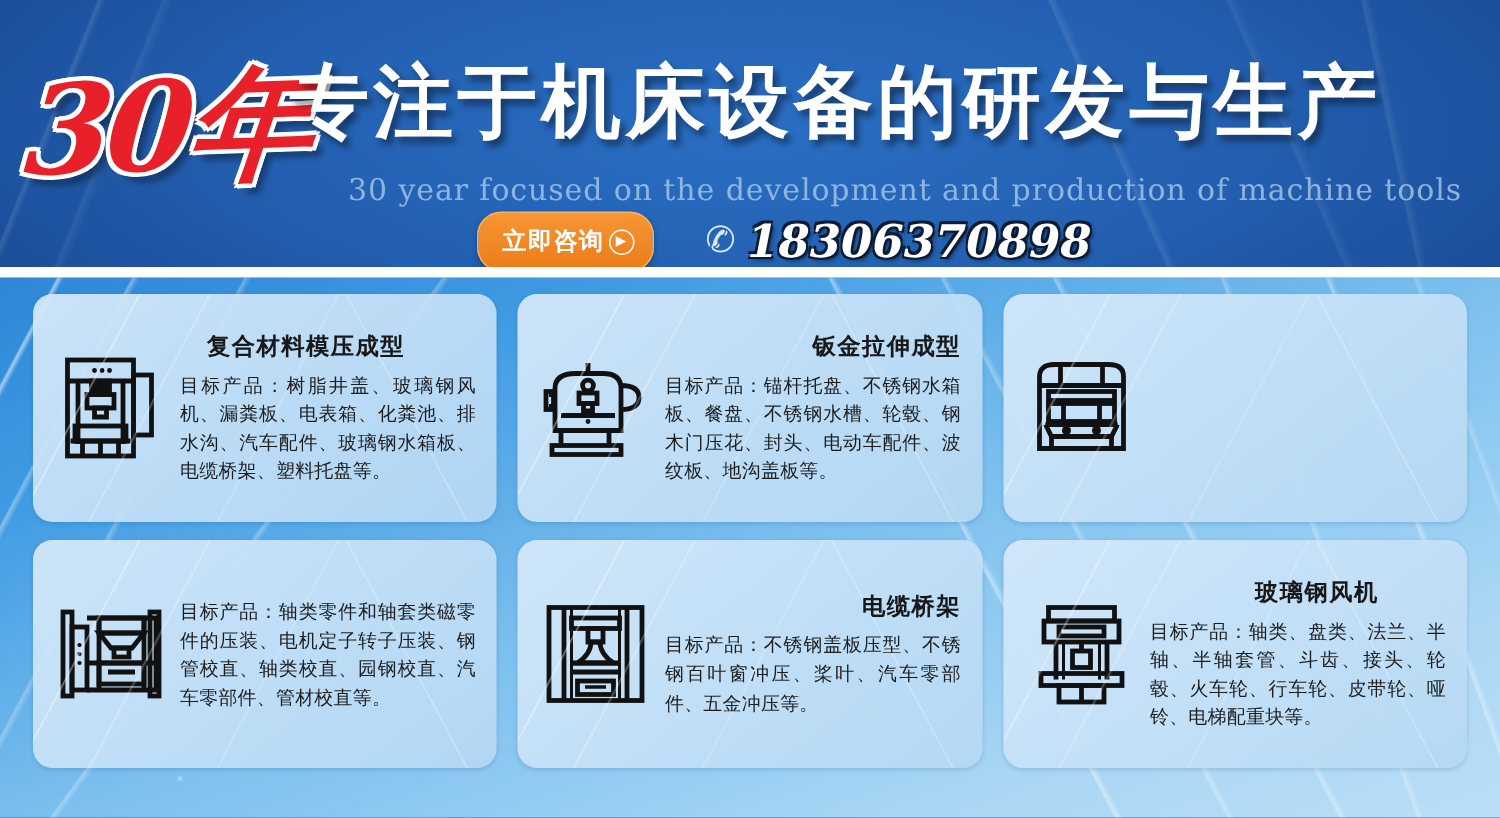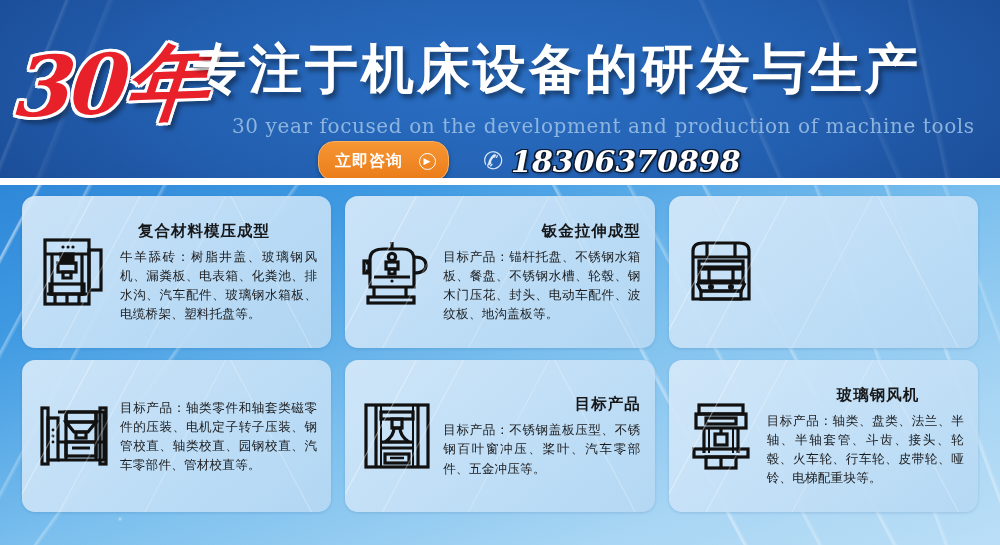--- a/index.html
+++ b/index.html
@@ -59,21 +59,21 @@
   }
   .subline{
     position:absolute; left:232px; top:114px; z-index:4;
     font-family:"DejaVu Serif","Liberation Serif",serif;
     font-size:20px; color:#9fc3e6; letter-spacing:.6px; white-space:nowrap;
     opacity:.85;
   }
 
   .cta-row{ position:absolute; left:318px; top:145px; height:32px; z-index:5; display:flex; align-items:center; }
   .cta-btn{
-    display:inline-flex; align-items:center; gap:16px;
+    display:inline-flex; align-items:center; gap:3px;
     background:linear-gradient(180deg,#f79634 0%,#ea7c19 100%);
     border:1.5px solid #fbb15c;
     border-radius:16px; padding:4px 12px 4px 16px; height:40px;
     color:#fff; font-size:16px; font-weight:bold; letter-spacing:1px;
     font-family:"DejaVu Sans","Liberation Sans",sans-serif;
     box-shadow:0 2px 4px rgba(0,0,0,.3);
     cursor:pointer;
   }
   .cta-arrow{
     width:17px; height:17px; border-radius:50%; border:1.5px solid #fff;
@@ -212,21 +212,21 @@
             <rect x="9" y="48" width="34" height="10"></rect>
             <path d="M6 58 H46"></path>
             <path d="M14 58 V68 M26 58 V68 M38 58 V68"></path>
             <circle cx="22" cy="11" r="1.6" fill="#111" stroke="none"></circle>
             <circle cx="27" cy="11" r="1.6" fill="#111" stroke="none"></circle>
             <circle cx="32" cy="11" r="1.6" fill="#111" stroke="none"></circle>
           </svg>
         </div>
         <div class="card-text">
           <div class="card-title indent1">复合材料模压成型</div>
-          <div class="card-desc">牛羊舔砖：树脂井盖、玻璃钢风机、漏粪板、电表箱、化粪池、排水沟、汽车配件、玻璃钢水箱板、电缆桥架、塑料托盘等。</div>
+          <div class="card-desc">目标产品：树脂井盖、玻璃钢风机、漏粪板、电表箱、化粪池、排水沟、汽车配件、玻璃钢水箱板、电缆桥架、塑料托盘等。</div>
         </div>
       </div>
 
       <div class="card">
         <div class="card-sheen"></div>
         <div class="icon-box">
           <svg width="70" height="70" viewBox="0 0 70 70" fill="none" stroke="#111" stroke-width="3.2">
             <path d="M8 22 Q8 12 22 12 H40 Q52 12 52 22 V50 H8 Z"></path>
             <path d="M52 20 Q64 20 64 28 Q64 36 52 36"></path>
             <circle cx="30" cy="20" r="3.6"></circle>
@@ -303,21 +303,21 @@
             <rect x="18" y="10" width="32" height="7"></rect>
             <rect x="29" y="17" width="10" height="9"></rect>
             <path d="M31 26 Q31 34 22 40 H46 Q37 34 37 26 Z"></path>
             <path d="M18 40 H50"></path>
             <path d="M18 46 H50"></path>
             <rect x="22" y="52" width="24" height="9"></rect>
             <path d="M27 56 H41" stroke-width="2.4"></path>
           </svg>
         </div>
         <div class="card-text">
-          <div class="card-title indent2">目标产品</div>
+          <div class="card-title indent2">电缆桥架</div>
           <div class="card-desc">目标产品：不锈钢盖板压型、不锈钢百叶窗冲压、桨叶、汽车零部件、五金冲压等。</div>
         </div>
       </div>
 
       <div class="card">
         <div class="card-sheen"></div>
         <div class="icon-box">
           <svg width="64" height="70" viewBox="0 0 64 70" fill="none" stroke="#111" stroke-width="3.2">
             <rect x="10" y="4" width="44" height="9"></rect>
             <rect x="7" y="13" width="50" height="14"></rect>

